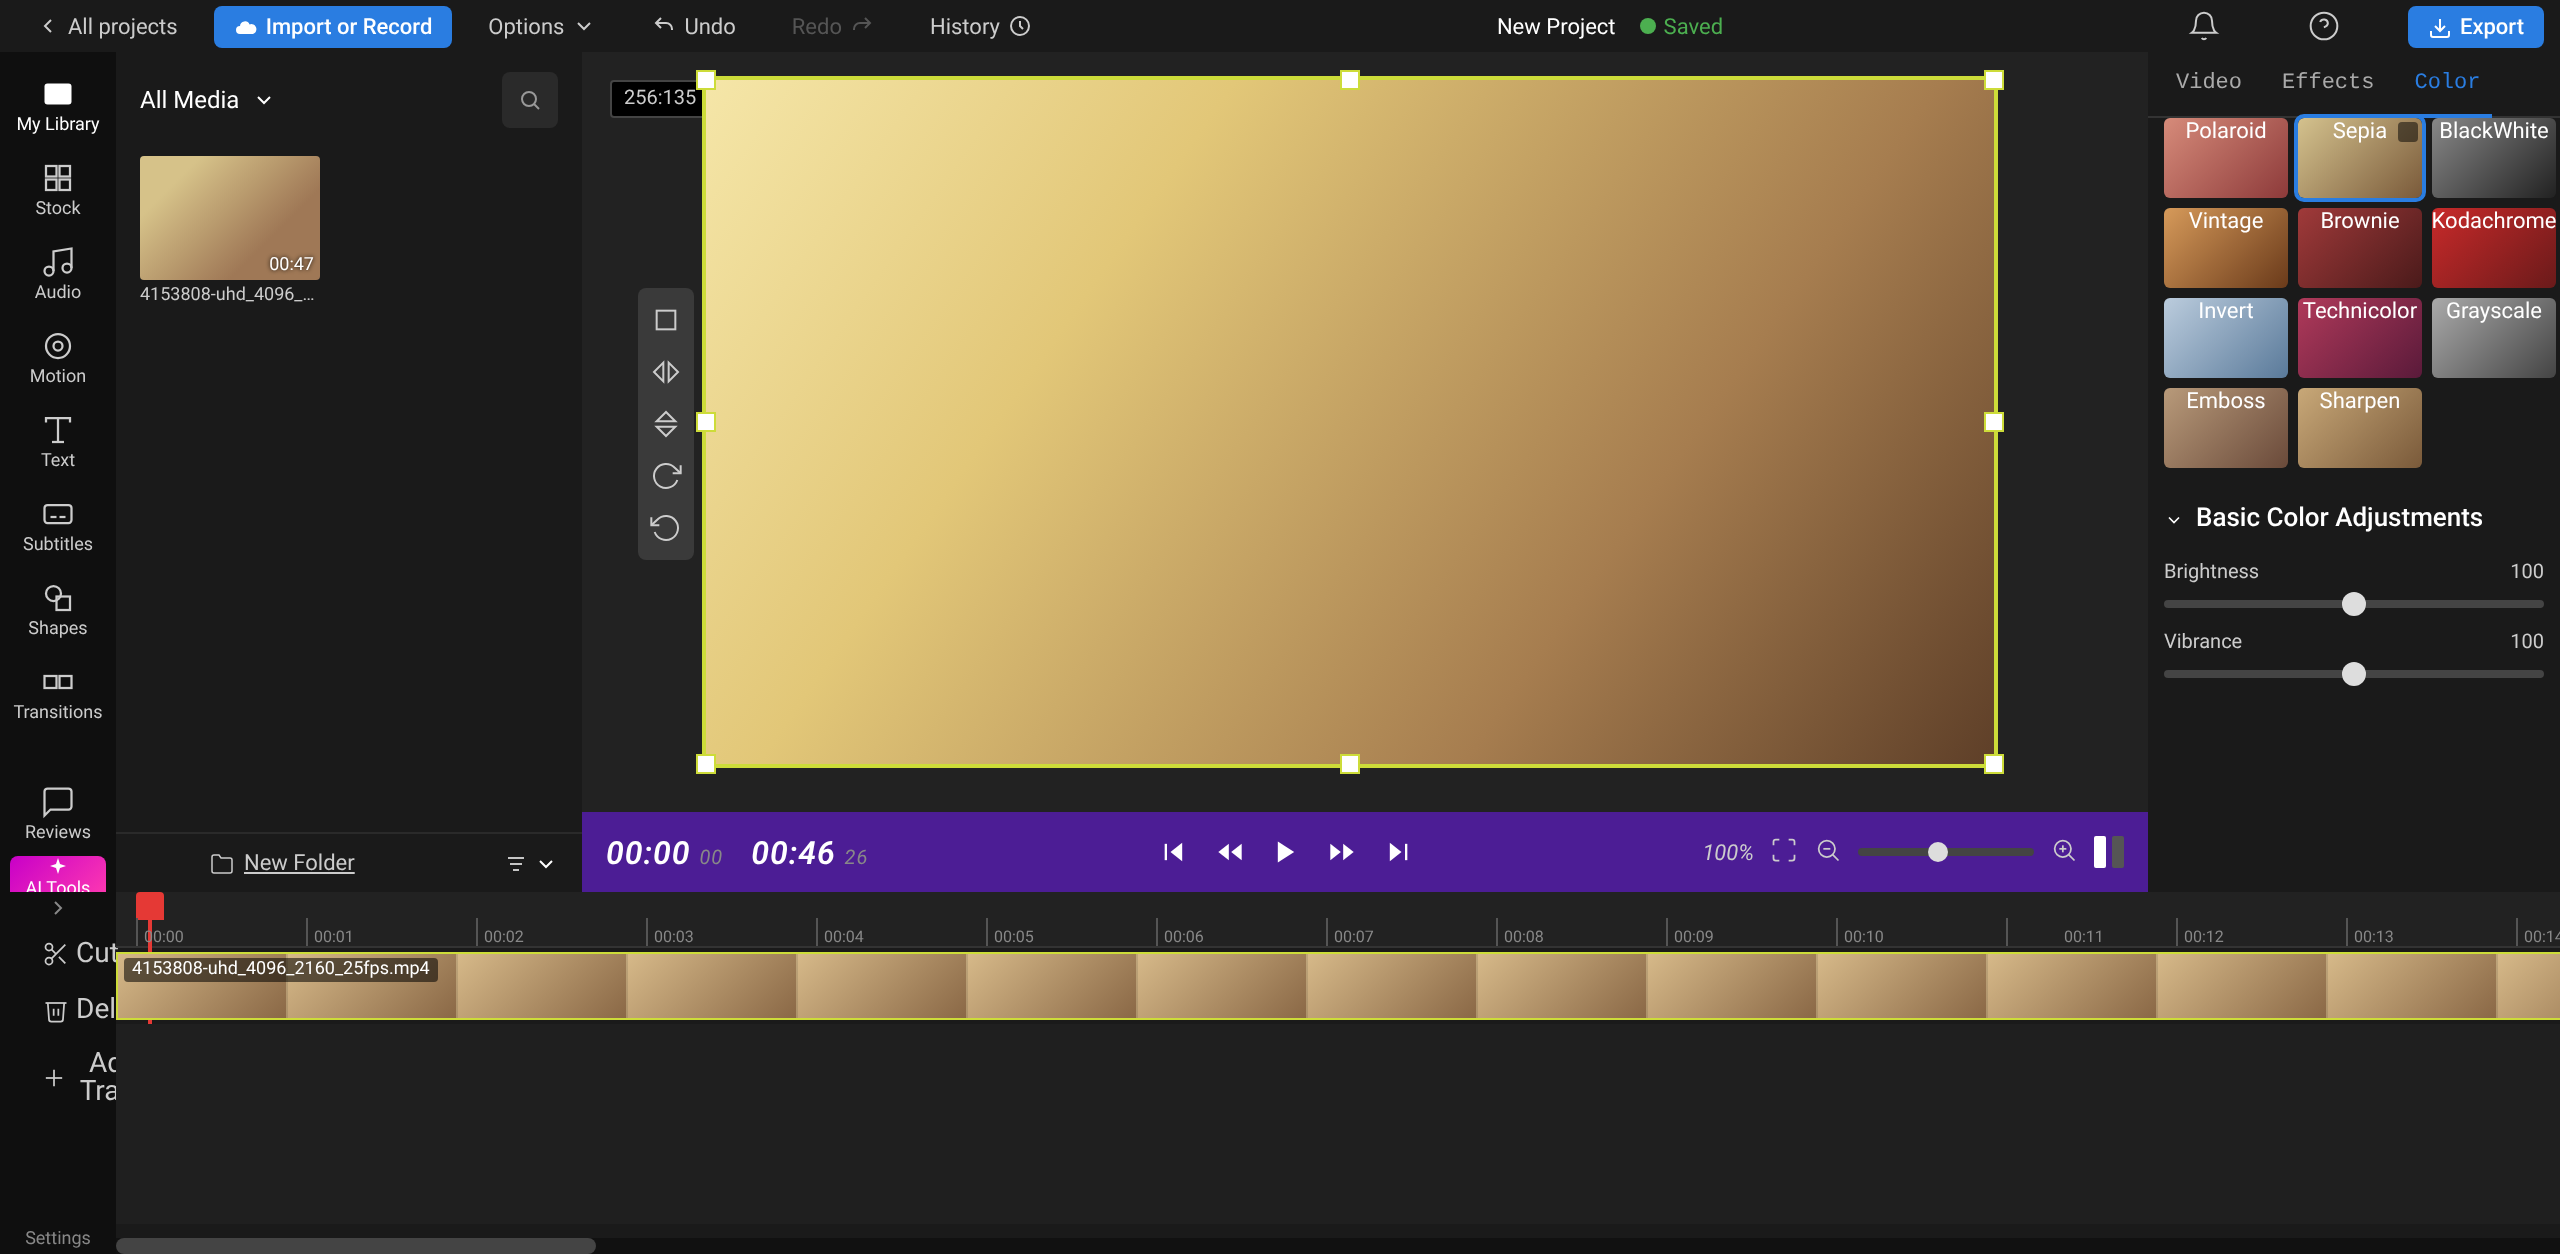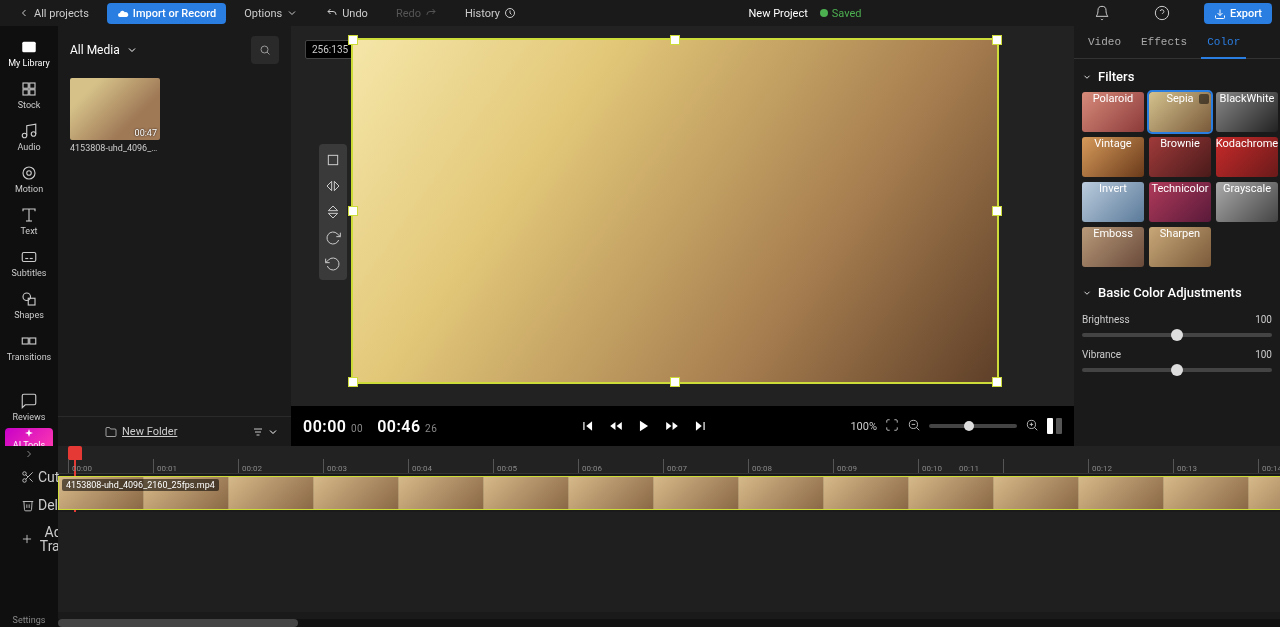--- a/index.html
+++ b/index.html
@@ -41,21 +41,21 @@
 .canvas-wrap { flex:1; position:relative; display:flex; align-items:center; justify-content:center;}
 .coord-box { position:absolute; left:14px; top:14px; background:#000; border:1px solid #444; padding:3px 6px; font-size:10px; color:#ccc; border-radius:2px;}
 .canvas { position:absolute; left:60px; top:12px; width:648px; height:346px; background:linear-gradient(125deg,#f5e6a8 0%,#e2c778 30%,#a67d4f 70%,#5e3f28 100%); border:2px solid #cddc39; }
 .handle { position:absolute; width:10px; height:10px; background:#fff; border:1px solid #cddc39;}
 .h-tl{top:-5px;left:-5px;} .h-tm{top:-5px;left:calc(50% - 5px);} .h-tr{top:-5px;right:-5px;}
 .h-ml{top:calc(50% - 5px);left:-5px;} .h-mr{top:calc(50% - 5px);right:-5px;}
 .h-bl{bottom:-5px;left:-5px;} .h-bm{bottom:-5px;left:calc(50% - 5px);} .h-br{bottom:-5px;right:-5px;}
 .tool-strip { position:absolute; left:28px; top:118px; width:28px; background:#3a3a3a; border-radius:4px; display:flex; flex-direction:column; gap:6px; padding:6px 0; align-items:center;}
 .tool-strip .t { width:20px; height:20px; display:flex; align-items:center; justify-content:center; cursor:pointer; color:#ccc;}
 
-.playback-bar { height:40px; background:#000000; display:flex; align-items:center; padding:0 12px; gap:8px;}
+.playback-bar { height:40px; background:#4c1d95; display:flex; align-items:center; padding:0 12px; gap:8px;font-style:italic;}
 .time-disp { font-size:16px; font-weight:600; letter-spacing:0.5px;}
 .time-disp .sub { font-size:10px; color:#888; font-weight:400;}
 .pb-controls { flex:1; display:flex; justify-content:center; gap:14px;}
 .pb-btn { cursor:pointer; color:#fff; display:flex; align-items:center;}
 .zoom-area { display:flex; align-items:center; gap:8px; font-size:11px; color:#ccc;}
 .zoom-slider { width:88px; height:4px; background:#444; border-radius:2px; position:relative;}
 .zoom-slider .knob { position:absolute; top:-3px; left:35px; width:10px; height:10px; background:#ddd; border-radius:50%;}
 .snap-toggle { display:flex; gap:3px;}
 .snap-toggle span { width:6px; height:16px; background:#555; border-radius:1px;}
 .snap-toggle span.on { background:#fff;}
@@ -430,26 +430,20 @@
           </div>
       </div>
     </div>
   </div>
 
   <div class="right-panel">
     <div class="tab-row">
       <div class="rtab">Video</div>
       <div class="rtab">Effects</div>
       <div class="rtab active">Color</div>
-    </div>
-    <div class="section-h">
-      <svg width="10" height="10" viewBox="0 0 24 24" fill="none" stroke="currentColor" stroke-width="2">
-          <polyline points="6 9 12 15 18 9"></polyline>
-        </svg>
-      <span>Filters</span>
     </div>
     <div class="filters-grid">
       <div class="filter-cell f-polaroid">
           <span>Polaroid</span>
         </div>
       <div class="filter-cell f-sepia selected">
           <span>Sepia</span>
           <div class="badge"></div>
         </div>
       <div class="filter-cell f-bw">
@@ -567,21 +561,21 @@
         <div class="tick-label" style="left: 520px;">00:06</div>
         <div class="tick major" style="left: 605px;"></div>
         <div class="tick-label" style="left: 605px;">00:07</div>
         <div class="tick major" style="left: 690px;"></div>
         <div class="tick-label" style="left: 690px;">00:08</div>
         <div class="tick major" style="left: 775px;"></div>
         <div class="tick-label" style="left: 775px;">00:09</div>
         <div class="tick major" style="left: 860px;"></div>
         <div class="tick-label" style="left: 860px;">00:10</div>
         <div class="tick major" style="left: 945px;"></div>
-        <div class="tick-label" style="left: 897px;">00:11</div>
+        <div class="tick-label" style="left: 970px;">00:11</div>
         <div class="tick major" style="left: 1030px;"></div>
         <div class="tick-label" style="left: 1030px;">00:12</div>
         <div class="tick major" style="left: 1115px;"></div>
         <div class="tick-label" style="left: 1115px;">00:13</div>
         <div class="tick major" style="left: 1200px;"></div>
         <div class="tick-label" style="left: 1200px;">00:14</div>
       </div>
     <div class="track">
       <div class="clip-strip" id="clipstrip">
         <div class="label">4153808-uhd_4096_2160_25fps.mp4</div>

